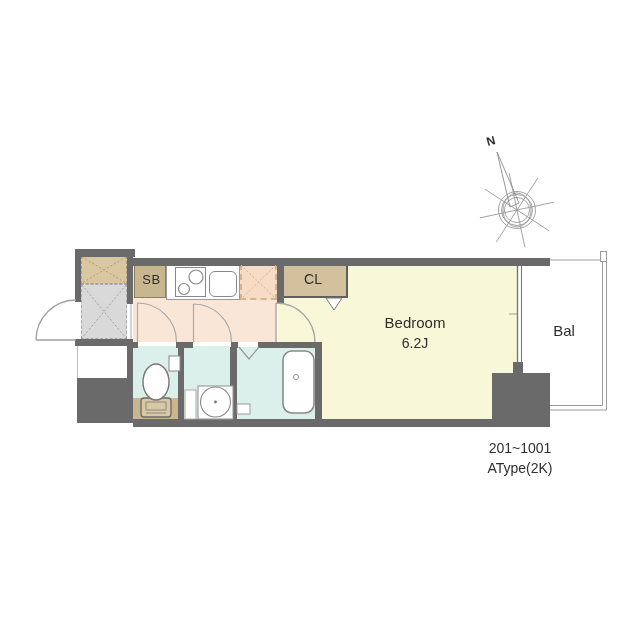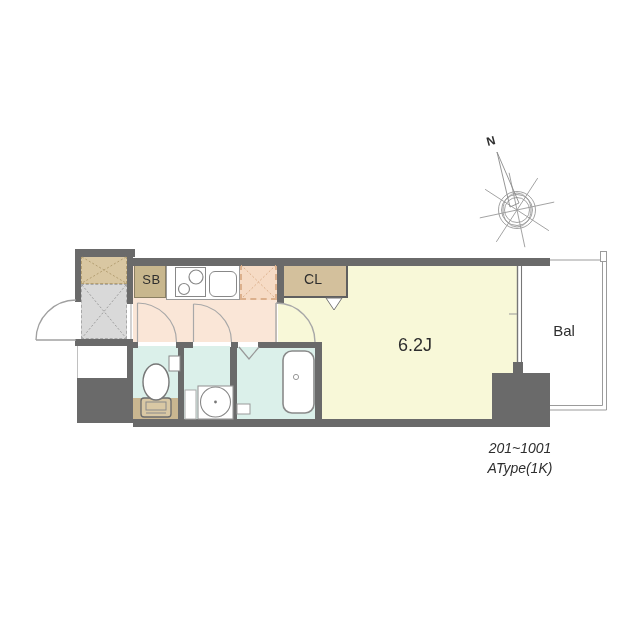--- a/index.html
+++ b/index.html
@@ -156,22 +156,23 @@
       <line x1="554.2" y1="202.1" x2="479.8" y2="217.9"></line>
       <line x1="537.7" y1="178.1" x2="496.3" y2="241.9"></line>
       <line x1="509.1" y1="172.8" x2="524.9" y2="247.2"></line>
       <line x1="485.1" y1="189.3" x2="548.9" y2="230.7"></line>
       <polygon points="497,152 519,203 510,207" stroke="#8a8a8a"></polygon>
     </g>
   </svg>
 
   <div class="label" style="left:134px;top:272px;width:35px;font-size:13px;letter-spacing:0.5px;">SB</div>
   <div class="label" style="left:278px;top:271px;width:70px;font-size:14px;">CL</div>
-  <div class="label" style="left:337px;top:335px;width:156px;font-size:18px;">6.2J</div>
+  <div class="label" style="left:337px;top:314px;width:156px;font-size:15px;">Bedroom</div>
+  <div class="label" style="left:337px;top:335px;width:156px;font-size:14px;">6.2J</div>
   <div class="label" style="left:528px;top:322px;width:72px;font-size:15px;">Bal</div>
   <div class="label" style="left:483px;top:134px;width:16px;font-size:12px;font-weight:bold;transform:rotate(-15deg);">N</div>
 
-  <div class="abs" style="left:440px;top:439px;width:160px;text-align:center;font-size:14px;line-height:19.5px;color:#2e2e2e;font-style:italic;">
+  <div class="abs" style="left:440px;top:439px;width:160px;text-align:center;font-size:14px;line-height:19.5px;color:#2e2e2e;">
     <div>201~1001</div>
-    <div>AType(1K)</div>
+    <div>AType(2K)</div>
   </div>
 
 </div>
 
 </body></html>

